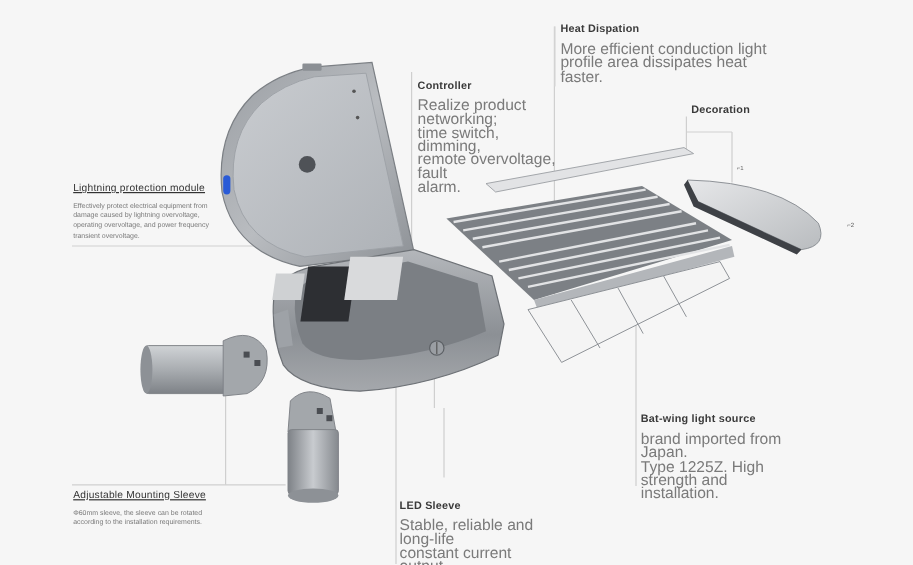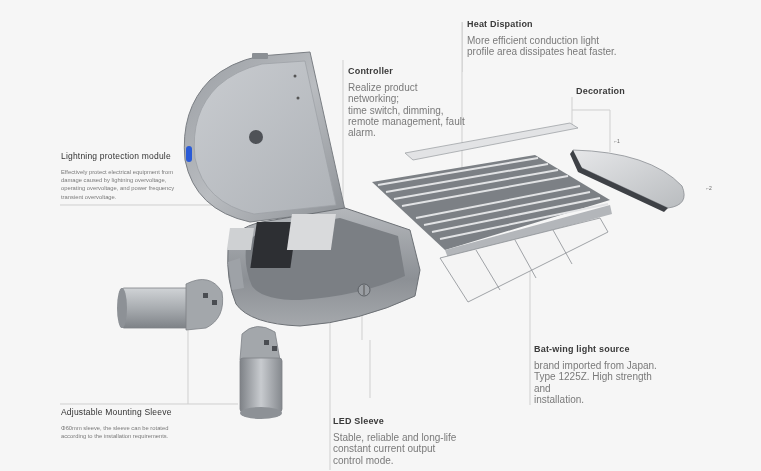--- a/index.html
+++ b/index.html
@@ -7,22 +7,22 @@
     width: 761px; height: 471px; overflow: hidden;
     background: #f6f6f6;
     font-family: "Liberation Sans", "DejaVu Sans", sans-serif;
     position: relative;
   }
   .canvas { position: absolute; left: 0; top: 0; width: 761px; height: 414px; }
   .label { position: absolute; color: #555; }
   .label .title { font-weight: bold; color: #3a3a3a; letter-spacing: 0.2px; }
   .label .desc { color: #7a7a7a; }
   .t9 .title { font-size: 9px; }
-  .t9 .desc { font-size: 10px; line-height: 11.3px; margin-top: 6px; }
-  .t6 .title { font-size: 8.5px; font-weight: normal; color: #333; }
+  .t9 .desc { font-size: 13px; line-height: 11.3px; margin-top: 6px; }
+  .t6 .title { font-size: 8.5px; font-weight: normal; color: #333; text-decoration: underline; }
   .t6 .desc { font-size: 5.8px; line-height: 8.2px; margin-top: 7px; }
   .bar-left { position: absolute; width: 1px; background: #d6d6d6; }
   svg { position: absolute; left: 0; top: 0; }
   .marker { position: absolute; font-size: 5px; color: #666; }
 </style>
 </head>
 <body>
 
 <div class="canvas">
 
@@ -154,21 +154,21 @@
       <div>More efficient conduction light</div>
       <div>profile area dissipates heat faster.</div>
     </div>
   </div>
 
   <div class="label t9" style="left:348px;top:66px;width:120px;">
     <div class="title">Controller</div>
     <div class="desc">
       <div>Realize product networking;</div>
       <div>time switch, dimming,</div>
-      <div>remote management, fault</div>
+      <div>remote overvoltage, fault</div>
       <div>alarm.</div>
     </div>
   </div>
 
   <div class="label t9" style="left:576px;top:86px;width:80px;">
     <div class="title">Decoration</div>
   </div>
 
   <div class="label t6" style="left:61px;top:151px;width:170px;">
     <div class="title">Lightning protection module</div>

